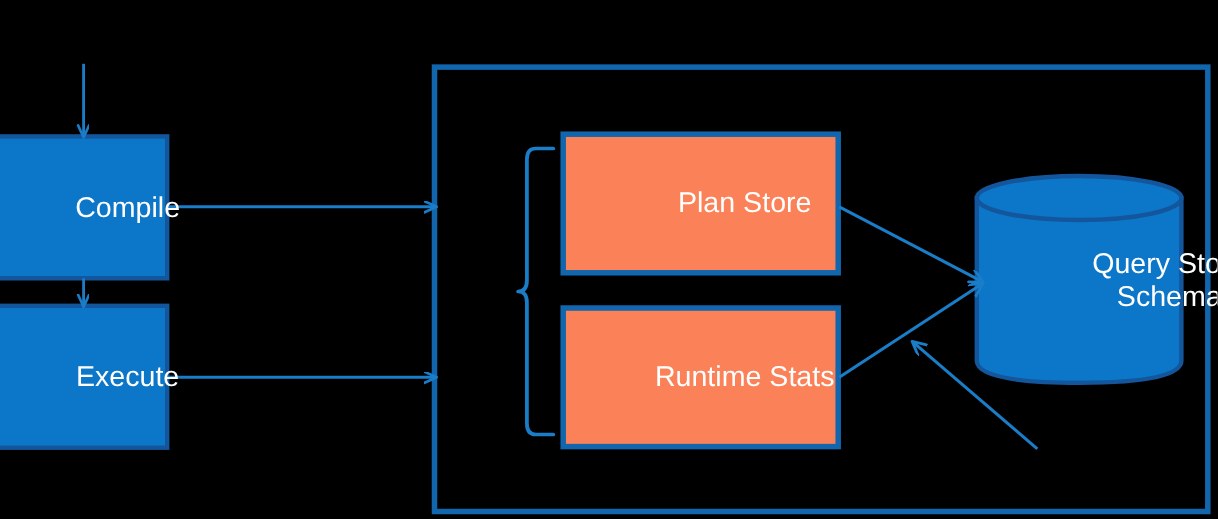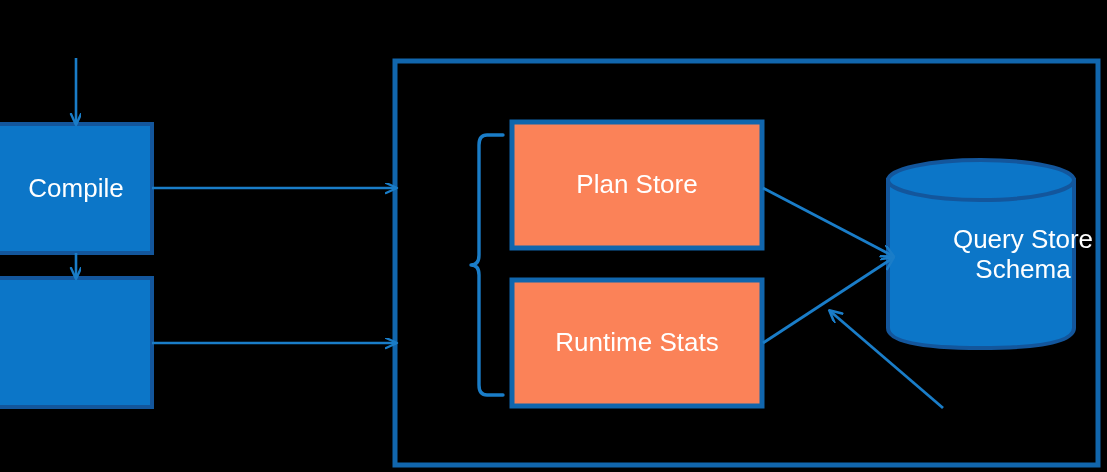--- a/index.html
+++ b/index.html
@@ -28,20 +28,21 @@
     align-items: center;
     justify-content: center;
     text-align: center;
     color: #ffffff;
     font-family: "Liberation Sans", sans-serif;
     font-size: 26px;
     font-weight: 400;
     line-height: 1.15;
     pointer-events: none;
     white-space: pre-line;
+    padding-left: 40px;
   }
   #label-compile  { left: 0px;   top: 124px; width: 152px; height: 129px; }
   #label-execute  { left: 0px;   top: 278px; width: 152px; height: 129px; }
   #label-planstore{ left: 512px; top: 122px; width: 250px; height: 126px; }
   #label-runtime  { left: 512px; top: 280px; width: 250px; height: 126px; }
   #label-cylinder { left: 930px; top: 170px; width: 186px; height: 170px; }
 </style>
 </head>
 <body>
 
@@ -84,18 +85,19 @@
     <line x1="152" y1="343" x2="396" y2="343" stroke="#1a7dc8" stroke-width="2.6" marker-end="url(#ah)"></line>
 
     <line x1="763" y1="188" x2="893" y2="256" stroke="#1a7dc8" stroke-width="2.8" marker-end="url(#ah2)"></line>
 
     <line x1="763" y1="343" x2="893" y2="258" stroke="#1a7dc8" stroke-width="2.8" marker-end="url(#ah2)"></line>
 
     <line x1="943" y1="408" x2="830" y2="311" stroke="#1a7dc8" stroke-width="2.8" marker-end="url(#ah2)"></line>
   </svg>
 
   <div class="node-label" id="label-compile">Compile</div>
+  <div class="node-label" id="label-execute">Execute</div>
   <div class="node-label" id="label-runtime">Runtime Stats</div>
   <div class="node-label" id="label-planstore">Plan Store</div>
   <div class="node-label" id="label-cylinder">Query Store
 Schema</div>
 
 </div>
 
 </body></html>

